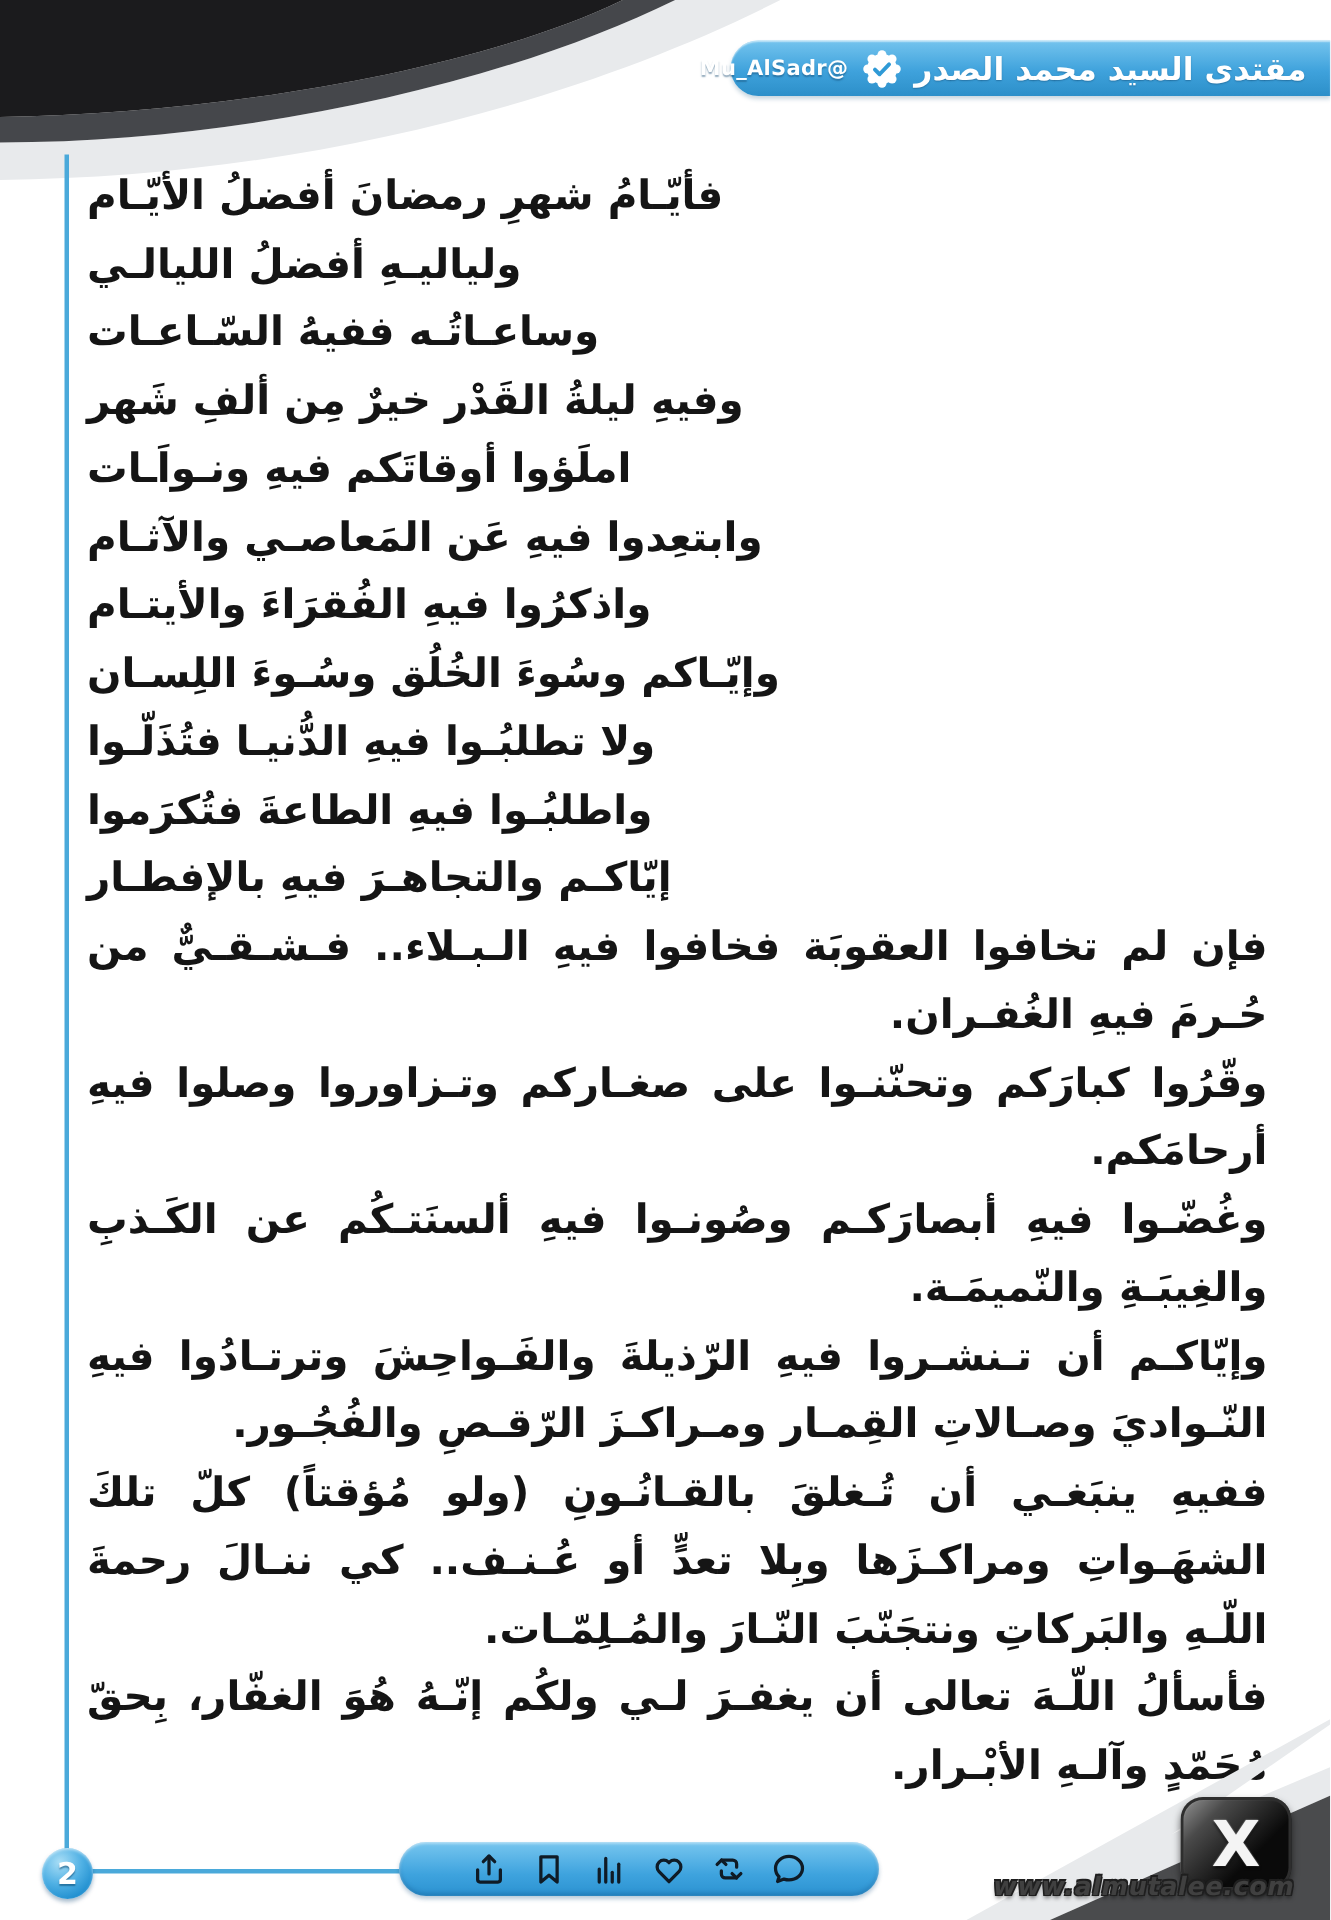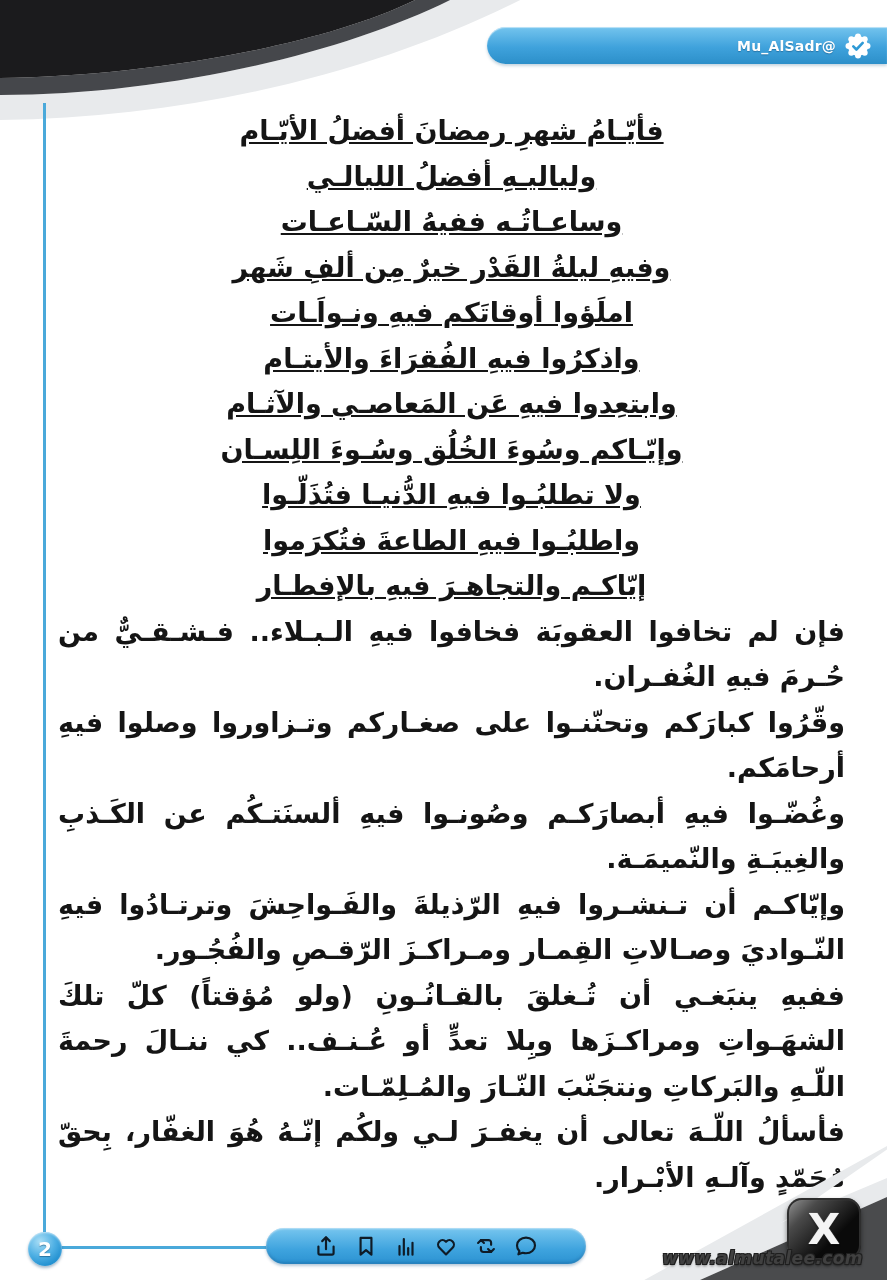--- a/index.html
+++ b/index.html
@@ -30,21 +30,21 @@
     box-shadow:0 2px 3px rgba(0,60,110,.35), inset 0 1px 2px rgba(255,255,255,.6);
     display:flex;align-items:center;justify-content:center;
     color:#fff;font-weight:bold;font-size:20px;text-shadow:0 1px 1px rgba(0,60,100,.5);
   }
   
   .content{
     position:absolute;top:108px;left:58px;right:42px;z-index:1;
     direction:rtl;color:#151515;font-weight:bold;
     font-size:27px;line-height:45.5px;
   }
-  .poem-line{text-align:center;white-space:nowrap;text-decoration:underline;}
+  .poem-line{text-align:left;white-space:nowrap;}
   .para{margin:0;text-align:justify;}
   
   .toolbar{
     position:absolute;left:266px;top:1228px;width:320px;height:36px;border-radius:18px;z-index:2;
     background:linear-gradient(#77c6ef, #3ea3de 60%, #2b92d1);
     box-shadow:0 2px 3px rgba(20,80,130,.3), inset 0 1px 2px rgba(255,255,255,.55), inset 0 -2px 3px rgba(0,60,110,.25);
     display:flex;align-items:center;justify-content:center;gap:13px;direction:ltr;
   }
   .tb{background:none;border:none;padding:0;margin:0;width:27px;height:27px;cursor:pointer;
       display:flex;align-items:center;justify-content:center;}
@@ -71,20 +71,21 @@
 
 <div class="page">
 
   <svg class="swoosh" width="887" height="140" viewBox="0 0 887 140">
     <path d="M460,-5 C350,52 170,95 0,95 L0,120 C200,118 390,68 530,-5 Z" fill="#e8eaec"></path>
     <path d="M425,-5 C330,45 150,76 0,78 L0,95 C170,95 350,52 460,-5 Z" fill="#45474b"></path>
     <path d="M0,-5 L425,-5 C330,45 150,76 0,78 Z" fill="#1b1b1d"></path>
   </svg>
 
   <div class="ribbon">
+    <span class="ribbon-name">مقتدى السيد محمد الصدر</span>
     <span class="badge">
       <svg width="26" height="26" viewBox="0 0 26 26">
         <g fill="#ffffff">
           <circle cx="13" cy="3.5" r="3"></circle>
             <circle cx="13" cy="22.5" r="3"></circle>
           <circle cx="3.5" cy="13" r="3"></circle>
             <circle cx="22.5" cy="13" r="3"></circle>
           <circle cx="6.3" cy="6.3" r="3"></circle>
             <circle cx="19.7" cy="6.3" r="3"></circle>
           <circle cx="6.3" cy="19.7" r="3"></circle>
@@ -99,22 +100,22 @@
 
   <div class="vline"></div>
 
   <div class="content" dir="rtl">
     <div class="poem">
       <div class="poem-line">فأيّـامُ شهرِ رمضانَ أفضلُ الأيّـام</div>
       <div class="poem-line">ولياليـهِ أفضلُ الليالـي</div>
       <div class="poem-line">وساعـاتُـه ففيهُ السّـاعـات</div>
       <div class="poem-line">وفيهِ ليلةُ القَدْر خيرٌ مِن ألفِ شَهر</div>
       <div class="poem-line">املَؤوا أوقاتَكم فيهِ ونـواَـات</div>
+      <div class="poem-line">وابتعِدوا فيهِ عَن المَعاصـي والآثـام</div>
       <div class="poem-line">واذكرُوا فيهِ الفُقرَاءَ والأيتـام</div>
-      <div class="poem-line">وابتعِدوا فيهِ عَن المَعاصـي والآثـام</div>
       <div class="poem-line">وإيّـاكم وسُوءَ الخُلُق وسُـوءَ اللِسـان</div>
       <div class="poem-line">ولا تطلبُـوا فيهِ الدُّنيـا فتُذَلّـوا</div>
       <div class="poem-line">واطلبُـوا فيهِ الطاعةَ فتُكرَموا</div>
       <div class="poem-line">إيّاكـم والتجاهـرَ فيهِ بالإفطـار</div>
     </div>
     <div class="paras">
       <p class="para">فإن لم تخافوا العقوبَة فخافوا فيهِ الـبـلاء.. فـشـقـيٌّ من حُـرمَ فيهِ الغُفـران.</p>
       <p class="para">وقّرُوا كبارَكم وتحنّنـوا على صغـاركم وتـزاوروا وصلوا فيهِ أرحامَكم.</p>
       <p class="para">وغُضّـوا فيهِ أبصارَكـم وصُونـوا فيهِ ألسنَتـكُم عن الكَـذبِ والغِيبَـةِ والنّميمَـة.</p>
       <p class="para">وإيّاكـم أن تـنشـروا فيهِ الرّذيلةَ والفَـواحِشَ وترتـادُوا فيهِ النّـواديَ وصـالاتِ القِمـار ومـراكـزَ الرّقـصِ والفُجُـور.</p>

